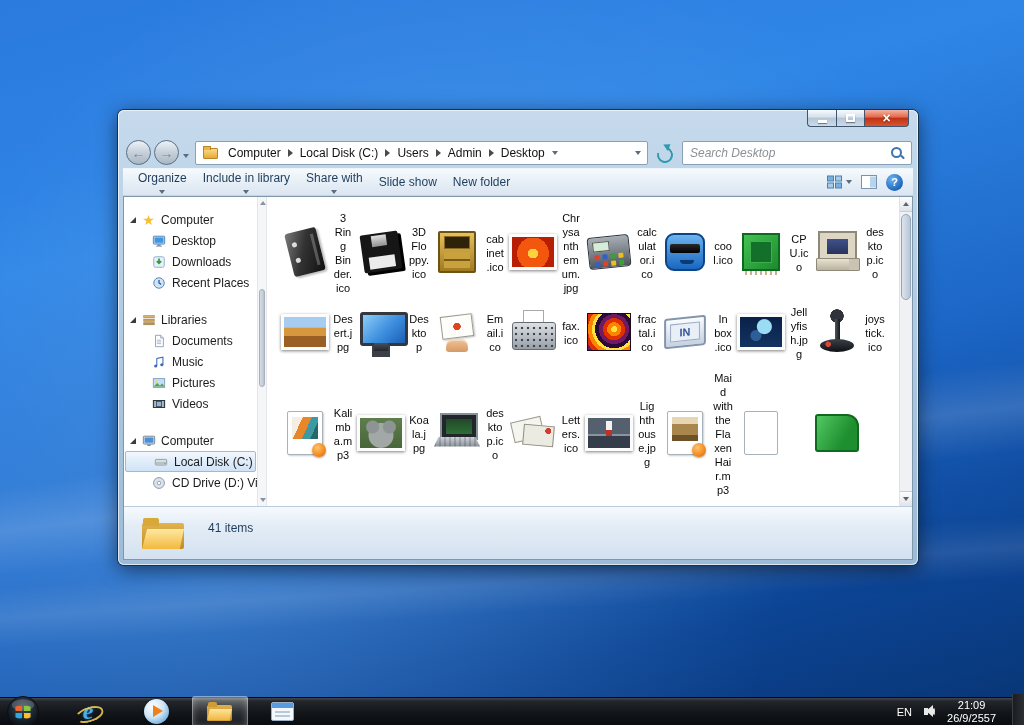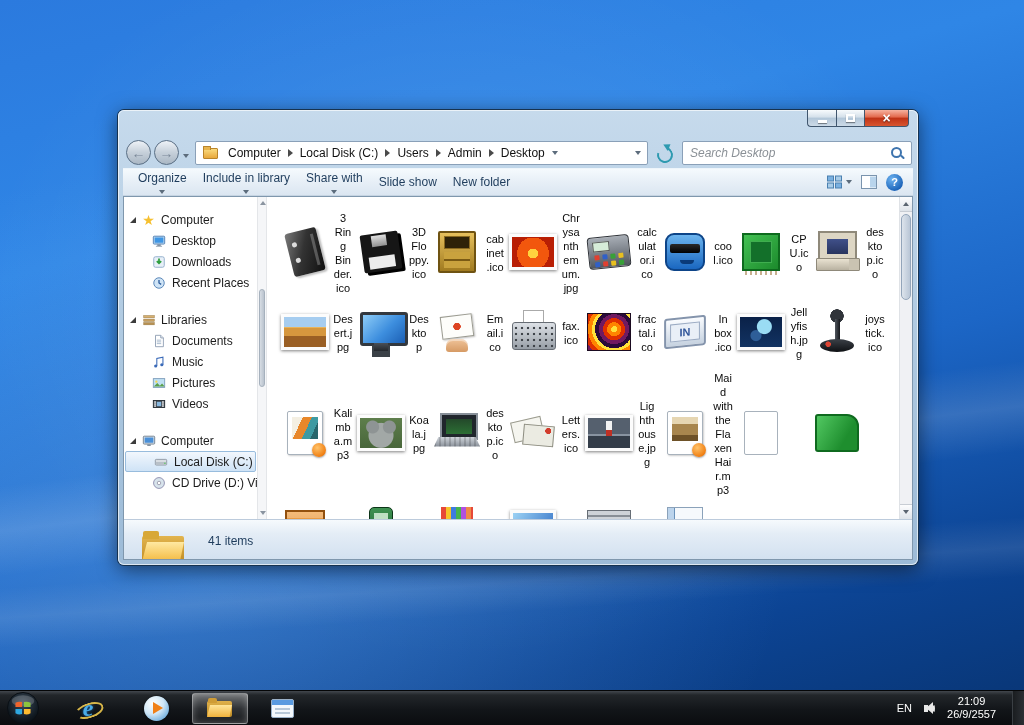--- a/index.html
+++ b/index.html
@@ -278,42 +278,42 @@
     background:linear-gradient(#fdfdfe,#dfe4ea);border-bottom:1px solid #c8cdd4;}
   .ms-btn.dn{bottom:0;border-bottom:none;border-top:1px solid #c8cdd4;}
   .ms-btn .t-up{width:0;height:0;border-left:3px solid transparent;border-right:3px solid transparent;
     border-bottom:4px solid #5a6470;}
   .ms-btn .t-dn{width:0;height:0;border-left:3px solid transparent;border-right:3px solid transparent;
     border-top:4px solid #5a6470;}
   .ms-thumb{position:absolute;top:17px;left:1px;right:1px;height:86px;border-radius:5px;
     background:linear-gradient(90deg,#dde4ec,#b9c6d6);border:1px solid #93a5ba;}
 
   
-  .statuspane{height:40px;flex:0 0 auto;position:relative;
+  .statuspane{height:53px;flex:0 0 auto;position:relative;
     background:linear-gradient(#f6fafd,#e4edf6 35%,#d3e1f0);border-top:1px solid #bccbdc;}
   .status-text{position:absolute;left:84px;top:14px;font-size:12px;color:#1e3c5c;}
 
   
   .folder-lg{position:absolute;left:18px;top:10px;width:44px;height:34px;}
   .folder-lg i{position:absolute;left:1px;top:1px;width:16px;height:8px;background:#d8a838;
     border-radius:2px 2px 0 0;}
   .folder-lg::before{content:'';position:absolute;left:0;bottom:2px;width:42px;height:26px;
     background:linear-gradient(#e2b44e,#c08c24);border-radius:2px;}
   .folder-lg::after{content:'';position:absolute;left:0;bottom:2px;width:42px;height:20px;
     background:linear-gradient(#ffe9a2,#f2b83e);clip-path:polygon(0 100%,12% 0,100% 0,90% 100%);}
   .folder-sm{position:relative;width:26px;height:20px;}
   .folder-sm i{position:absolute;left:1px;top:0;width:9px;height:5px;background:#cf9c36;
     border-radius:2px 2px 0 0;}
   .folder-sm::before{content:'';position:absolute;left:0;bottom:1px;width:25px;height:16px;
     background:linear-gradient(#dfb04a,#bf8c26);border-radius:2px;}
   .folder-sm::after{content:'';position:absolute;left:0;bottom:1px;width:25px;height:12px;
     background:linear-gradient(#ffe59a,#f0b23c);clip-path:polygon(0 100%,12% 0,100% 0,90% 100%);}
 
   
-  .taskbar{position:absolute;left:0;bottom:0;width:1024px;height:35px;z-index:50;
+  .taskbar{position:absolute;left:0;bottom:0;width:1024px;height:28px;z-index:50;
     background:linear-gradient(#42474d,#22262a 12%,#121519 55%,#0a0c0f);
     border-top:1px solid #050607;display:flex;align-items:center;}
   .orb{width:34px;height:34px;margin:0 8px 0 6px;flex:0 0 auto;}
   .tb-btn{width:44px;height:33px;display:flex;align-items:center;justify-content:center;
     position:relative;flex:0 0 auto;}
   .tb-btn.active{width:56px;height:31px;border:1px solid rgba(255,255,255,.42);border-radius:3px;
     background:linear-gradient(rgba(255,255,255,.34),rgba(255,255,255,.12) 50%,rgba(255,255,255,.05));
     box-shadow:inset 0 0 7px rgba(255,255,255,.3);}
   .ie{position:relative;width:26px;height:26px;display:flex;align-items:center;justify-content:center;}
   .ie::before{content:'e';font:italic bold 24px "Liberation Serif",serif;color:#4aace8;

